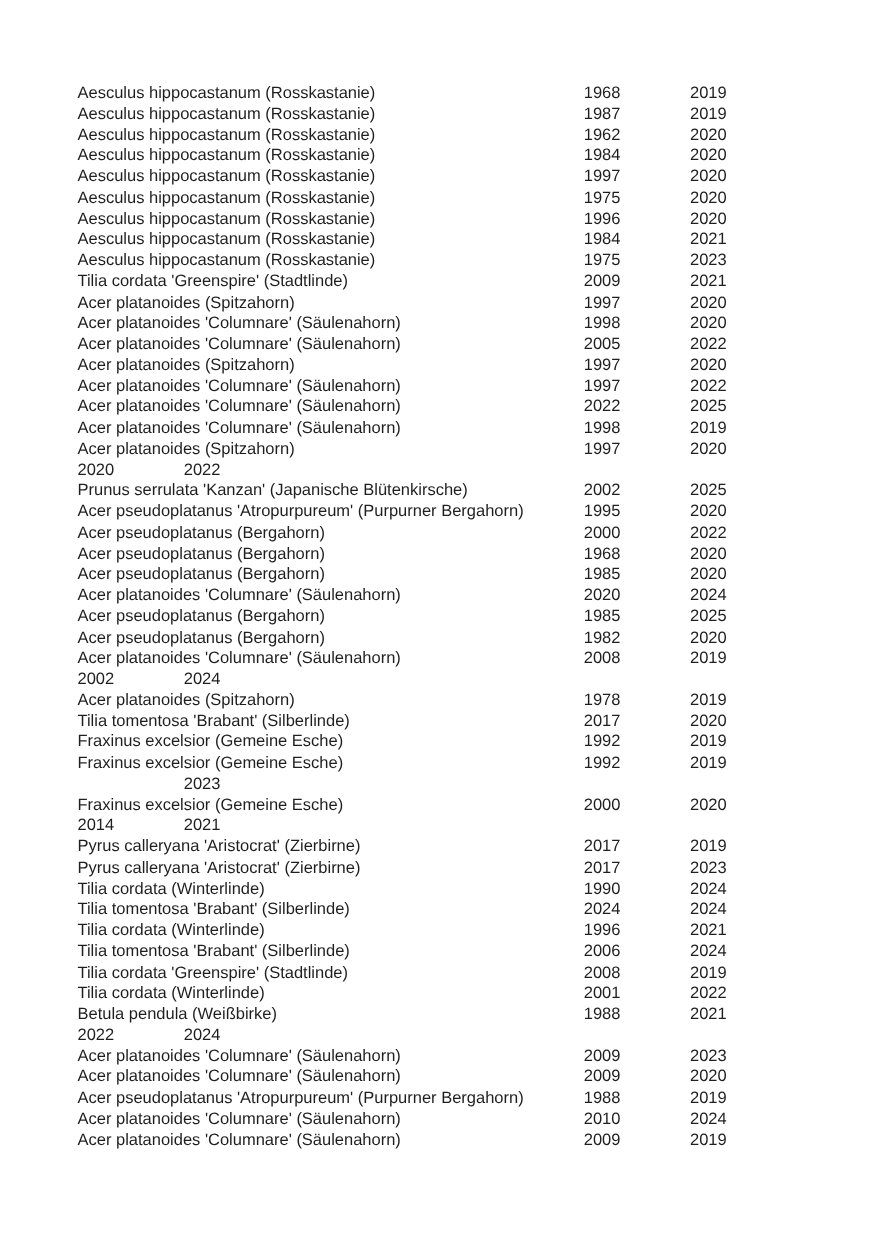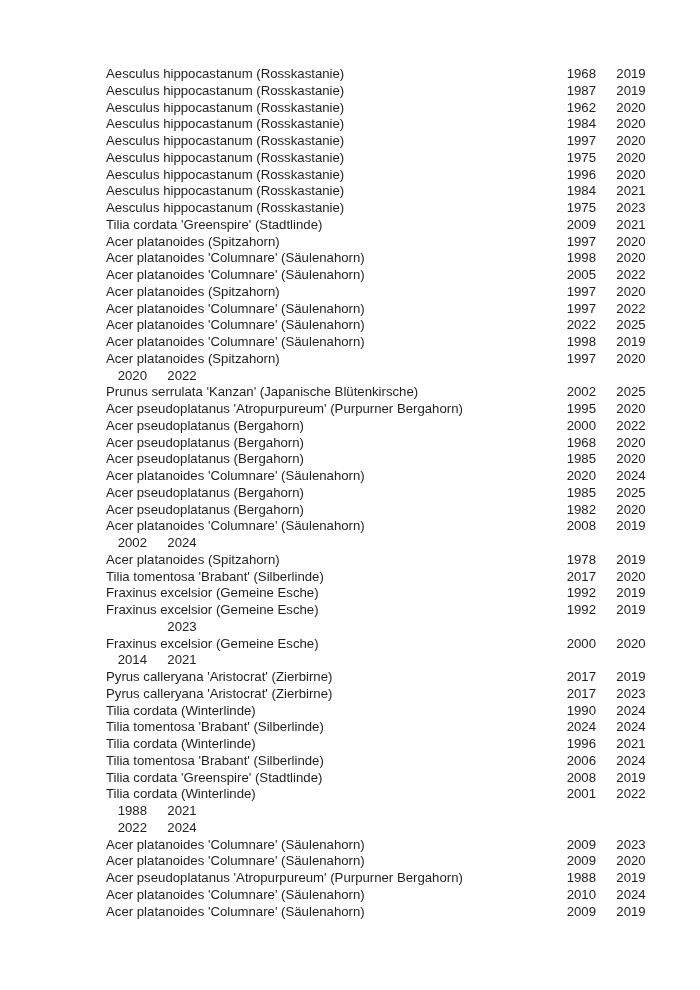--- a/index.html
+++ b/index.html
@@ -21,23 +21,23 @@
     left: 62px;
     top: 66px;
   }
   .row {
     display: flex;
     height: 16.76px;
     line-height: 16.76px;
     font-size: 13.2px;
     white-space: nowrap;
   }
-  .col-species { width: 405px; margin-left: 44px; }
-  .col-year1   { width: 85px; text-align: right;  }
-  .col-year2   { width: 70px; text-align: center;  }
+  .col-species { width: 405px; }
+  .col-year1   { width: 85px;  }
+  .col-year2   { width: 70px;  }
 </style>
 </head>
 <body>
 
 <div class="page">
   <div class="table" id="tree-table">
   <div class="row">
     <span class="col-species">Aesculus hippocastanum (Rosskastanie)</span>
     <span class="col-year1">1968</span>
     <span class="col-year2">2019</span>
@@ -291,20 +291,21 @@
     <span class="col-year2">2019</span>
   </div>
 
   <div class="row">
     <span class="col-species">Tilia cordata (Winterlinde)</span>
     <span class="col-year1">2001</span>
     <span class="col-year2">2022</span>
   </div>
 
   <div class="row">
+    <span class="col-species">Betula pendula (Weißbirke)</span>
     <span class="col-year1">1988</span>
     <span class="col-year2">2021</span>
   </div>
 
   <div class="row">
     <span class="col-year1">2022</span>
     <span class="col-year2">2024</span>
   </div>
 
   <div class="row">

